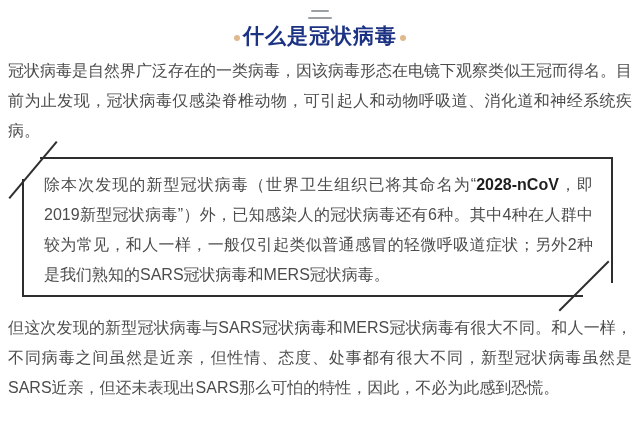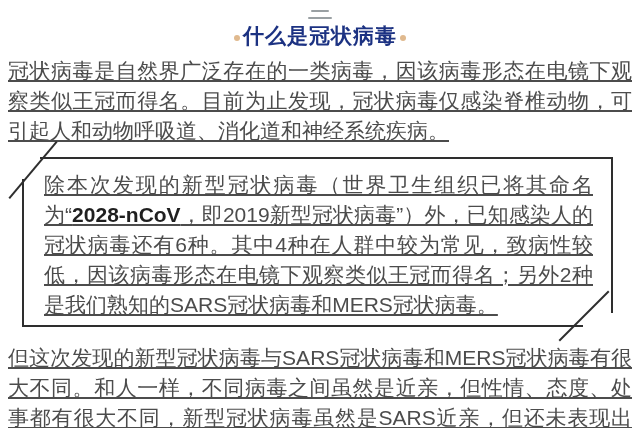--- a/index.html
+++ b/index.html
@@ -29,23 +29,22 @@
   
   .title-row{display:flex;justify-content:center;align-items:flex-end;gap:3px;height:28px;}
   .dot{width:6px;height:6px;border-radius:50%;background:var(--dot);transform:translateY(-8px);flex:0 0 auto;}
   h1.title{
     font-size:21px;font-weight:bold;color:var(--title);
     letter-spacing:1px;line-height:26px;white-space:nowrap;
   }
 
   
   .body-text{
-    font-size:21px;line-height:30px;text-align:justify;
+    font-size:16px;line-height:30px;text-align:justify;
     color:var(--body-text);
-    text-decoration:underline;
   }
   .p1{margin-top:7px;}
   .p2{margin-top:16px;}
 
   
   .sketch-box{
     position:relative;
     margin:11px 19px 0 14px;   
     padding:13px 20px 7px 22px;
   }
@@ -79,18 +78,18 @@
 
   <p class="body-text p1">冠状病毒是自然界广泛存在的一类病毒，因该病毒形态在电镜下观察类似王冠而得名。目前为止发现，冠状病毒仅感染脊椎动物，可引起人和动物呼吸道、消化道和神经系统疾病。</p>
 
   <div class="sketch-box">
     <i class="edge b-top"></i>
     <i class="edge b-right"></i>
     <i class="edge b-bottom"></i>
     <i class="edge b-left"></i>
     <i class="slash slash-tl"></i>
     <i class="slash slash-br"></i>
-    <p class="body-text box-text"><span>除本次发现的新型冠状病毒（世界卫生组织已将其命名为“</span><b>2028-nCoV</b><span>，即2019新型冠状病毒”）外，已知感染人的冠状病毒还有6种。其中4种在人群中较为常见，致病性较低，因该病毒形态在电镜下观察类似王冠而得名；另外2种是我们熟知的SARS冠状病毒和MERS冠状病毒。</span></p>
+    <p class="body-text box-text"><span>除本次发现的新型冠状病毒（世界卫生组织已将其命名为“</span><b>2028-nCoV</b><span>，即2019新型冠状病毒”）外，已知感染人的冠状病毒还有6种。其中4种在人群中较为常见，和人一样，一般仅引起类似普通感冒的轻微呼吸道症状；另外2种是我们熟知的SARS冠状病毒和MERS冠状病毒。</span></p>
   </div>
 
   <p class="body-text p2">但这次发现的新型冠状病毒与SARS冠状病毒和MERS冠状病毒有很大不同。和人一样，不同病毒之间虽然是近亲，但性情、态度、处事都有很大不同，新型冠状病毒虽然是SARS近亲，但还未表现出SARS那么可怕的特性，因此，不必为此感到恐慌。</p>
 
 </div>
 
 </body></html>

